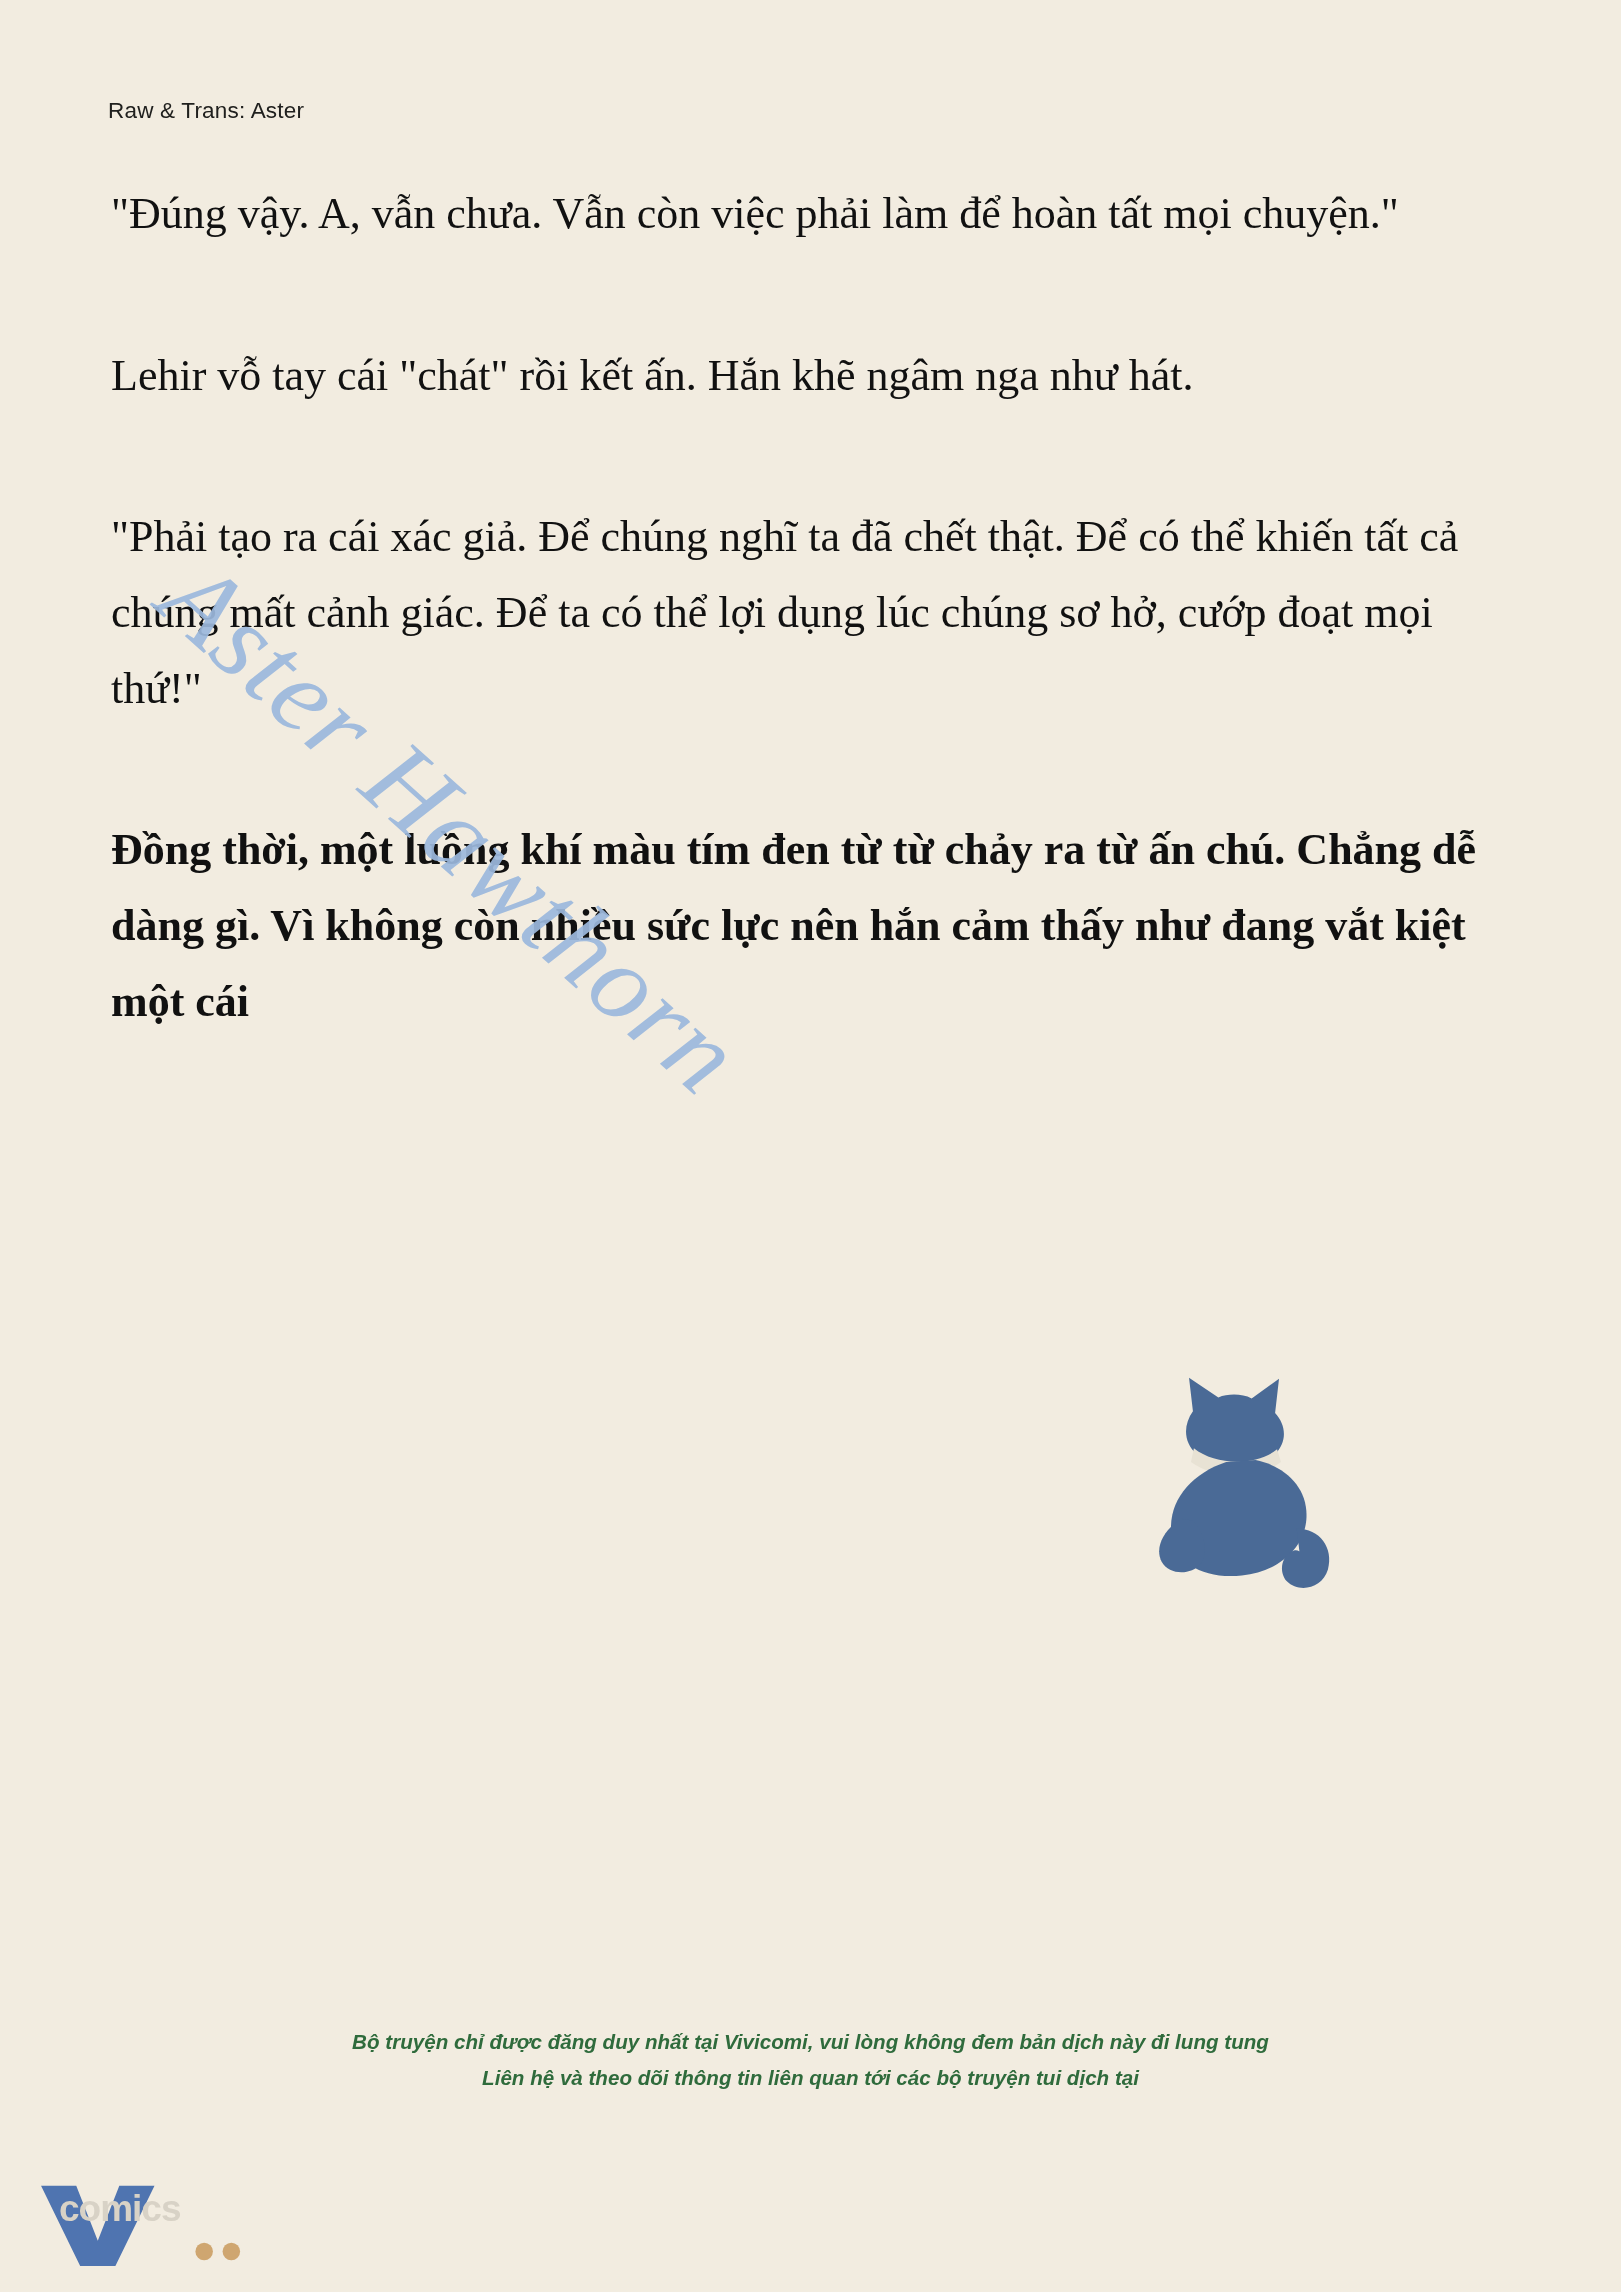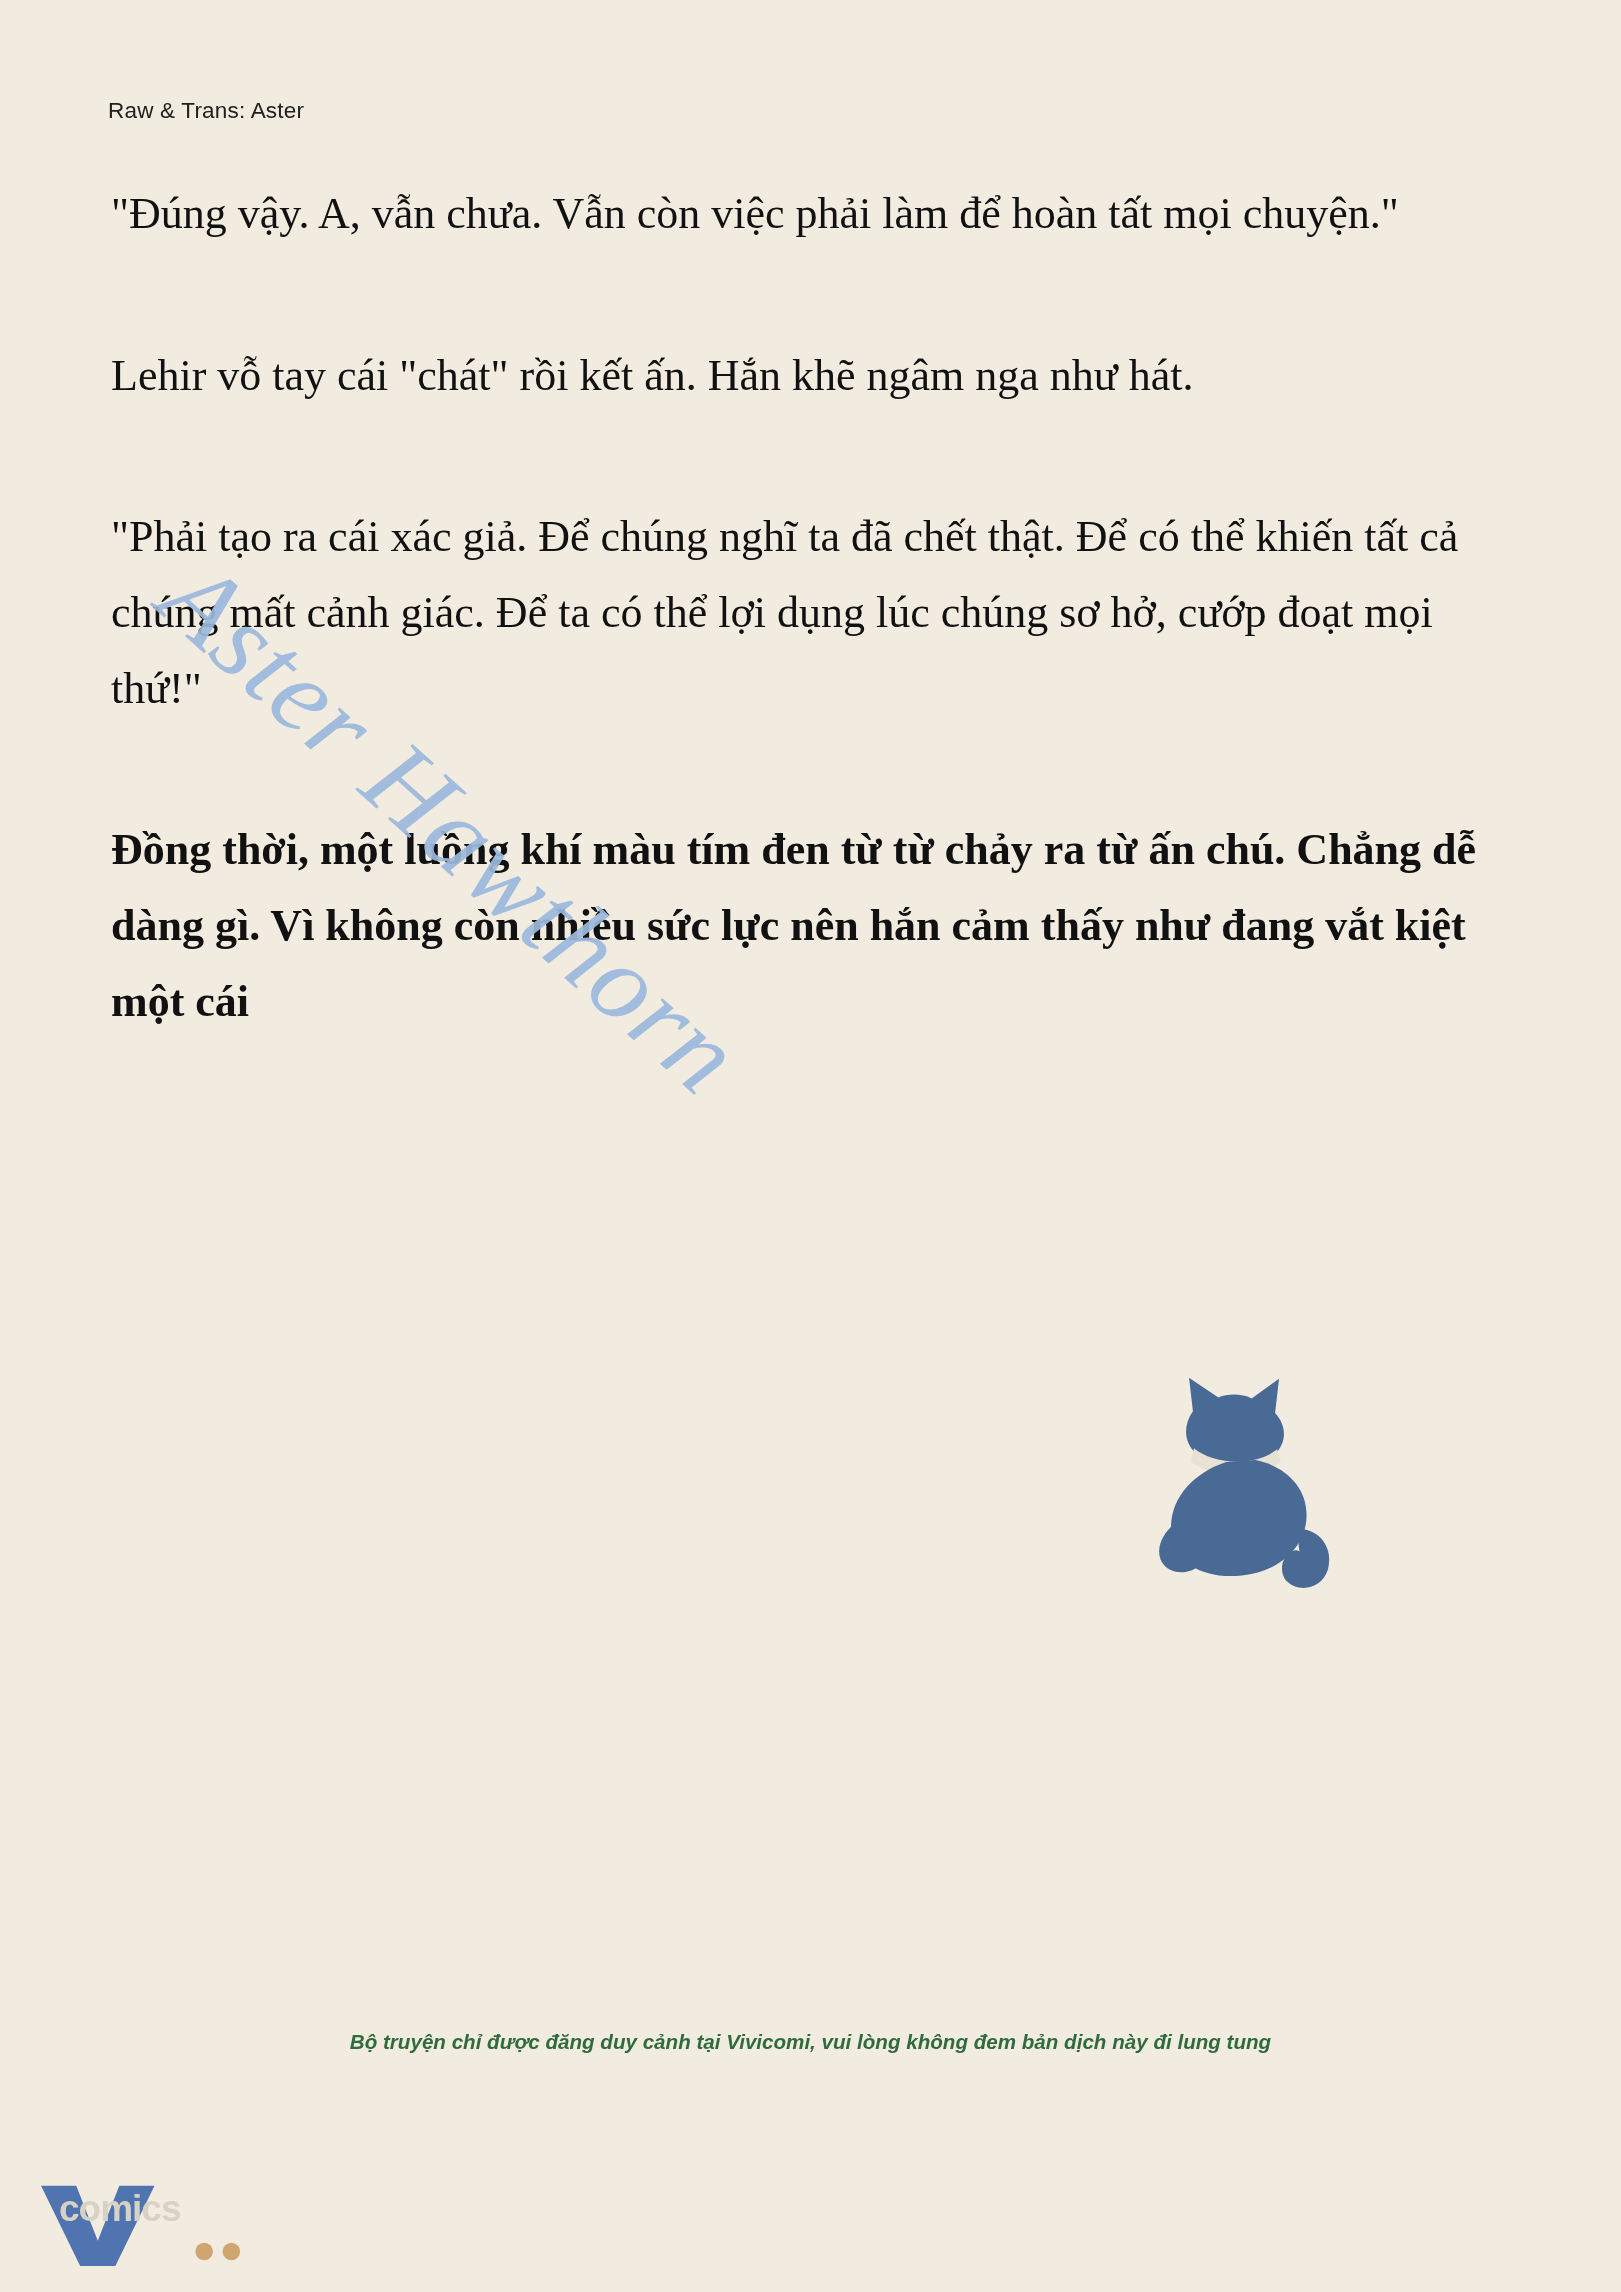--- a/index.html
+++ b/index.html
@@ -145,21 +145,22 @@
         <path d="M96 92 C60 104 36 132 40 166 C44 196 74 212 112 208 C150 204 176 180 178 150 C180 118 156 96 126 90 Z"></path>
 
         <path d="M50 150 C34 160 22 178 30 194 C38 208 60 208 70 196 C78 186 74 164 62 152 Z"></path>
 
         <path d="M168 160 C192 160 206 180 200 202 C194 222 170 226 158 214 C150 205 152 190 162 184 C170 179 176 186 172 193"></path>
       </g>
     </svg>
   </div>
 
   <div class="footer">
-    <div>Bộ truyện chỉ được đăng duy cảnh tại Vivicomi, vui lòng không đem bản dịch này đi lung tung</div>
+    <div>Bộ truyện chỉ được đăng duy nhất tại Vivicomi, vui lòng không đem bản dịch này đi lung tung</div>
+    <div>Liên hệ và theo dõi thông tin liên quan tới các bộ truyện tui dịch tại</div>
   </div>
 
   <div class="logo-v">
     <svg width="147" height="90" viewBox="0 0 150 92" xmlns="http://www.w3.org/2000/svg">
       <path d="M4 6 L40 6 L62 62 L84 6 L120 6 L80 88 L44 88 Z" fill="#4f74b0"></path>
     </svg>
   </div>
   <div class="logo-text">comics</div>
   <div class="logo-dots">
     <svg width="69" height="33" viewBox="0 0 70 34" xmlns="http://www.w3.org/2000/svg">

